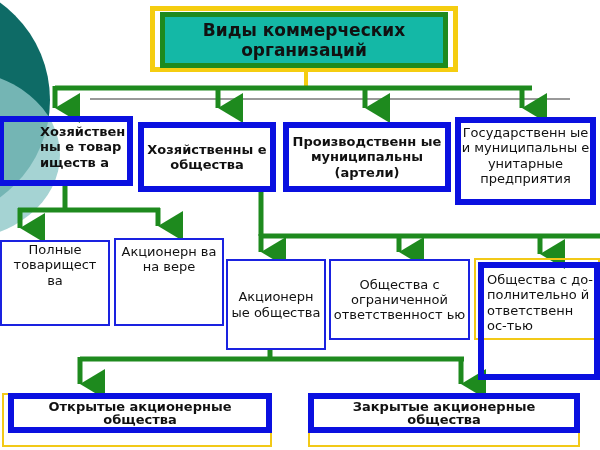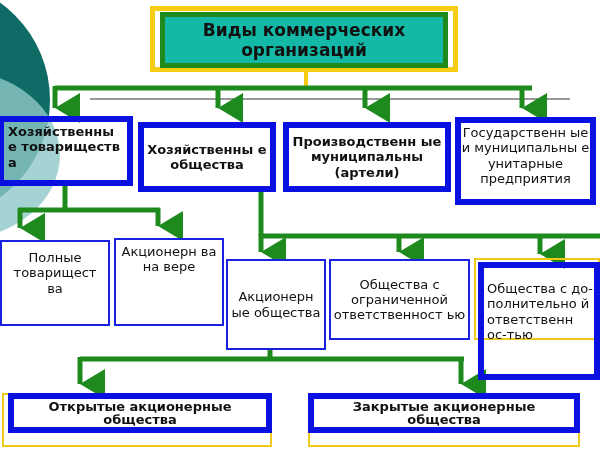--- a/index.html
+++ b/index.html
@@ -56,48 +56,48 @@
     <line x1="461" y1="357" x2="461" y2="384" marker-end="url(#arr)"></line>
   </g>
 </svg>
 
 <div class="yellow-frame" id="title-yellow"></div>
 <div class="box" id="title-box">
   <span class="txt bold" style="font-size:17px;">Виды коммерческих организаций</span>
 </div>
 
 <div class="box b-thick" style="left:-2px; top:116px; width:135px; height:70px; background:transparent; justify-content:flex-start; align-items:flex-start; text-align:left; overflow:visible;">
-  <span class="txt bold" style="font-size:13px; padding:2px 0 0 4px; width:130px; word-break:break-all;">Хозяйственны е товариществ а</span>
+  <span class="txt bold" style="font-size:13px; padding:2px 0 0 4px; width:130px; word-break:break-all;margin-left:32px;">Хозяйственны е товариществ а</span>
 </div>
 <div class="box b-thick" style="left:138px; top:122px; width:138px; height:70px;">
   <span class="txt bold" style="font-size:13px; width:122px;">Хозяйственны е общества</span>
 </div>
 <div class="box b-thick" style="left:283px; top:122px; width:168px; height:70px;">
   <span class="txt bold" style="font-size:13px; width:150px;">Производственн ые муниципальны (артели)</span>
 </div>
 <div class="box b-thick" style="left:455px; top:117px; width:141px; height:88px; align-items:flex-start; overflow:visible;">
   <span class="txt" style="font-size:13px; width:128px; padding-top:2px;">Государственн ые и муниципальны е унитарные предприятия</span>
 </div>
 
 <div class="box b-thin" style="left:0px; top:240px; width:110px; height:86px; align-items:flex-start;">
-  <span class="txt" style="font-size:13px; width:96px; padding-top:8px;">Полные товарищест ва</span>
+  <span class="txt" style="font-size:13px; width:96px; padding-top:0;">Полные товарищест ва</span>
 </div>
 <div class="box b-thin" style="left:114px; top:238px; width:110px; height:88px; align-items:flex-start;">
   <span class="txt" style="font-size:13px; width:96px; padding-top:4px;">Акционерн ва на вере</span>
 </div>
 
 <div class="box b-thin" style="left:226px; top:259px; width:100px; height:91px;">
   <span class="txt" style="font-size:13px; width:92px;">Акционерн ые общества</span>
 </div>
 <div class="box b-thin" style="left:329px; top:259px; width:141px; height:81px;">
   <span class="txt" style="font-size:13px; width:136px;">Общества с ограниченной ответственност ью</span>
 </div>
 <div class="yellow-frame" style="left:474px; top:258px; width:126px; height:82px;"></div>
 <div class="box b-thick" style="left:478px; top:262px; width:122px; height:118px; background:transparent; justify-content:flex-start; align-items:flex-start; text-align:left;">
-  <span class="txt" style="font-size:13px; width:112px; padding:13px 0 0 3px;">Общества с до- полнительно й ответственн ос-тью</span>
+  <span class="txt" style="font-size:13px; width:112px; padding:4px 0 0 3px;">Общества с до- полнительно й ответственн ос-тью</span>
 </div>
 
 <div class="yellow-frame" style="left:2px; top:393px; width:270px; height:54px;"></div>
 <div class="box b-thick" style="left:8px; top:393px; width:264px; height:40px;">
   <span class="txt bold" style="font-size:13px; line-height:1.0;">Открытые акционерные общества</span>
 </div>
 <div class="yellow-frame" style="left:308px; top:393px; width:272px; height:54px;"></div>
 <div class="box b-thick" style="left:308px; top:393px; width:272px; height:40px;">
   <span class="txt bold" style="font-size:13px; line-height:1.0; width:190px;">Закрытые акционерные общества</span>
 </div>

